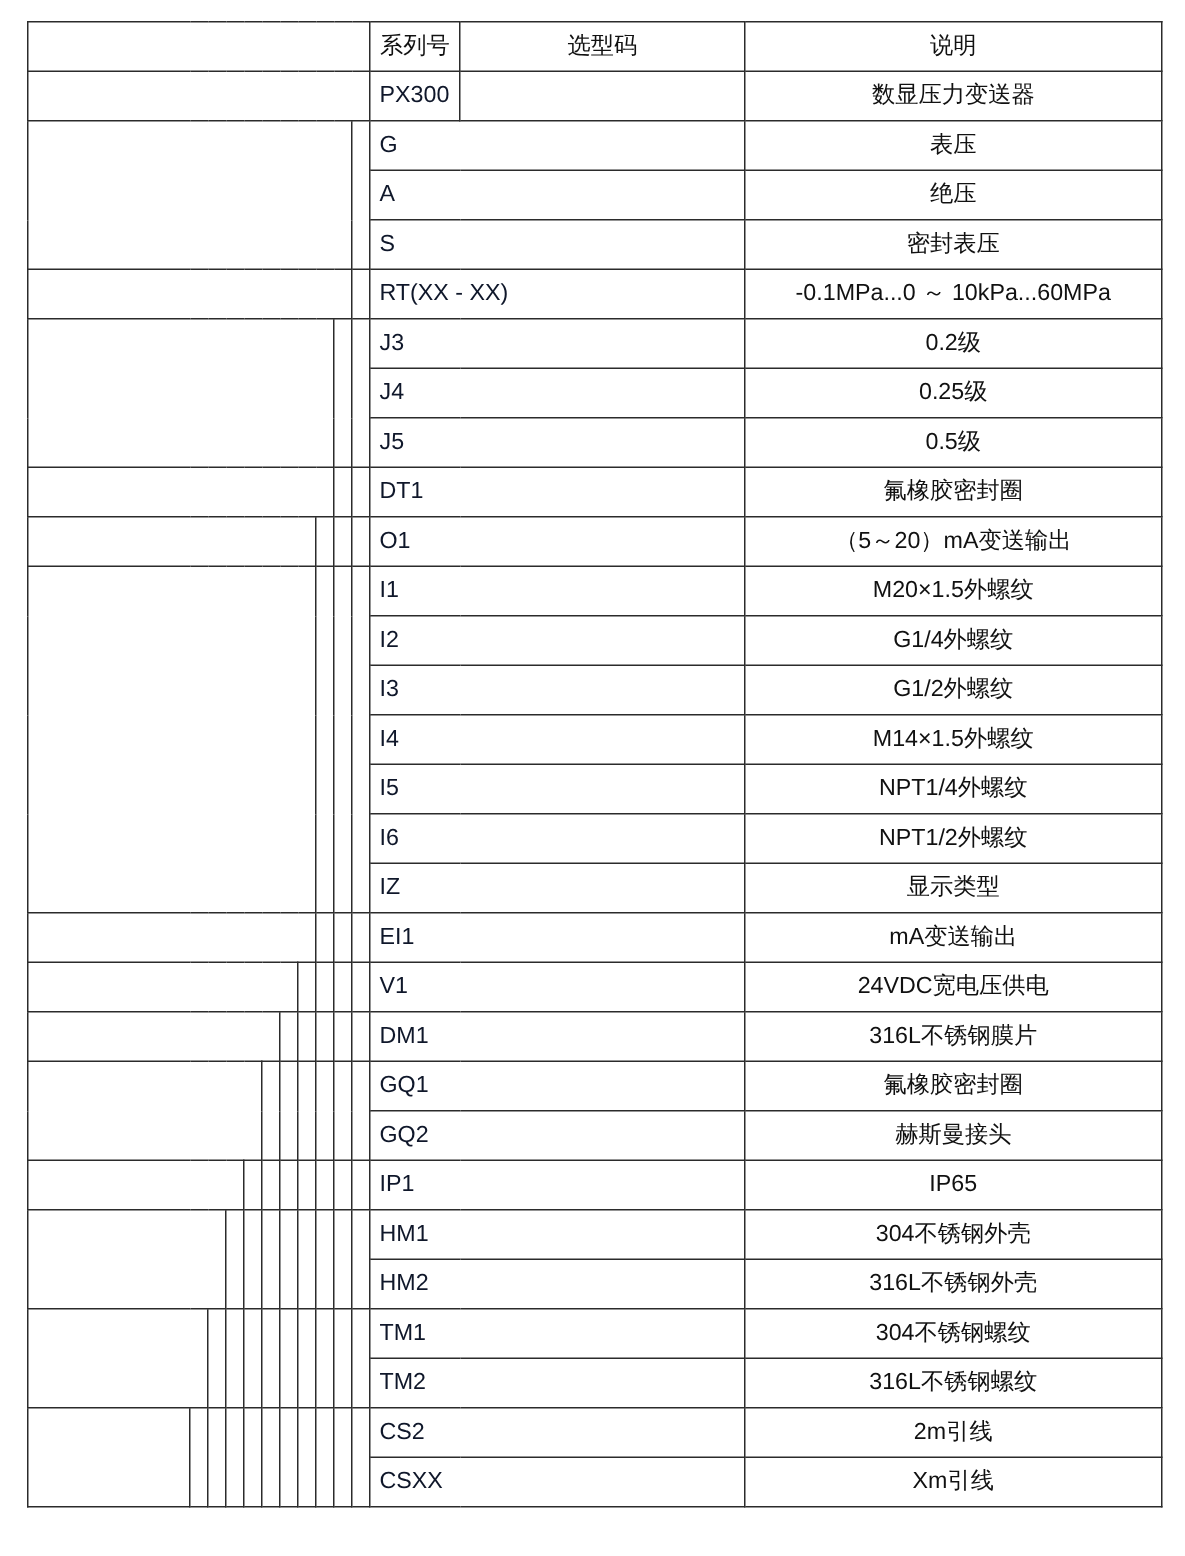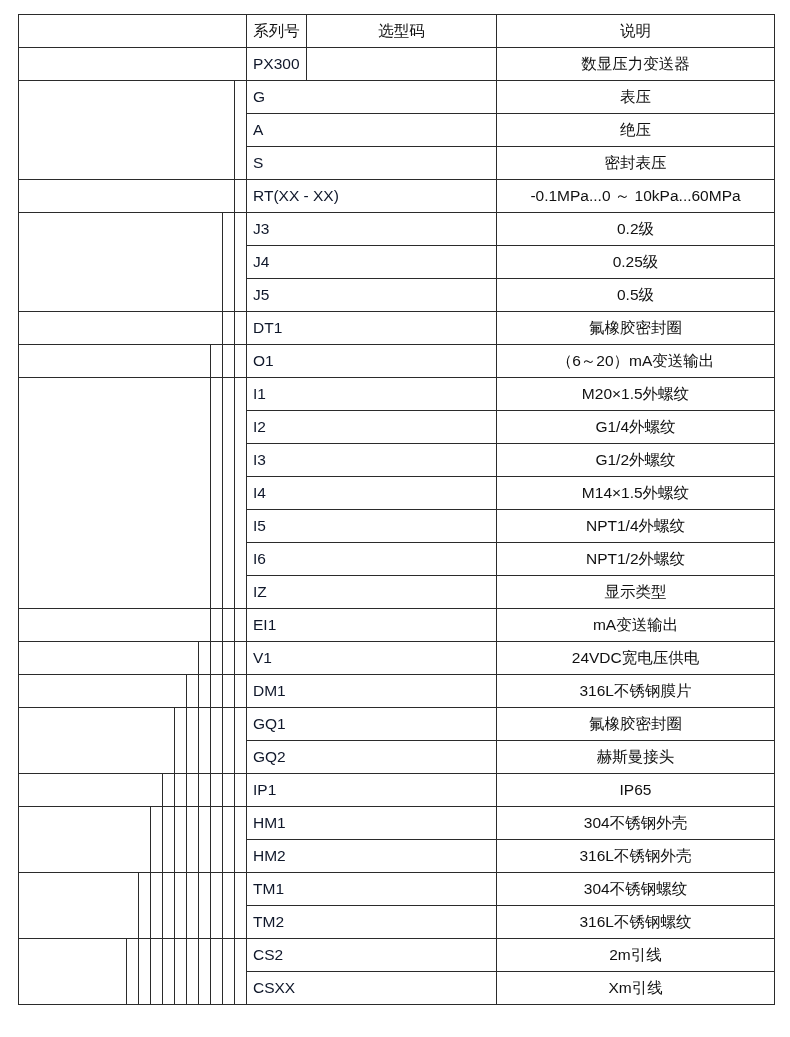--- a/index.html
+++ b/index.html
@@ -139,21 +139,21 @@
           <td class="blank" rowspan="1"></td>
           <td class="code" colspan="2">DT1</td>
           <td class="desc">氟橡胶密封圈</td>
         </tr>
         <tr>
           <td class="teal" colspan="8" rowspan="1">变送输出</td>
           <td class="blank" rowspan="1"></td>
           <td class="blank" rowspan="1"></td>
           <td class="blank" rowspan="1"></td>
           <td class="code" colspan="2">O1</td>
-          <td class="desc">（6～20）mA变送输出</td>
+          <td class="desc">（5～20）mA变送输出</td>
         </tr>
         <tr>
           <td class="teal" colspan="8" rowspan="7">安装方式</td>
           <td class="blank" rowspan="7"></td>
           <td class="blank" rowspan="7"></td>
           <td class="blank" rowspan="7"></td>
           <td class="code" colspan="2">I1</td>
           <td class="desc">M20×1.5外螺纹</td>
         </tr>
         <tr>

